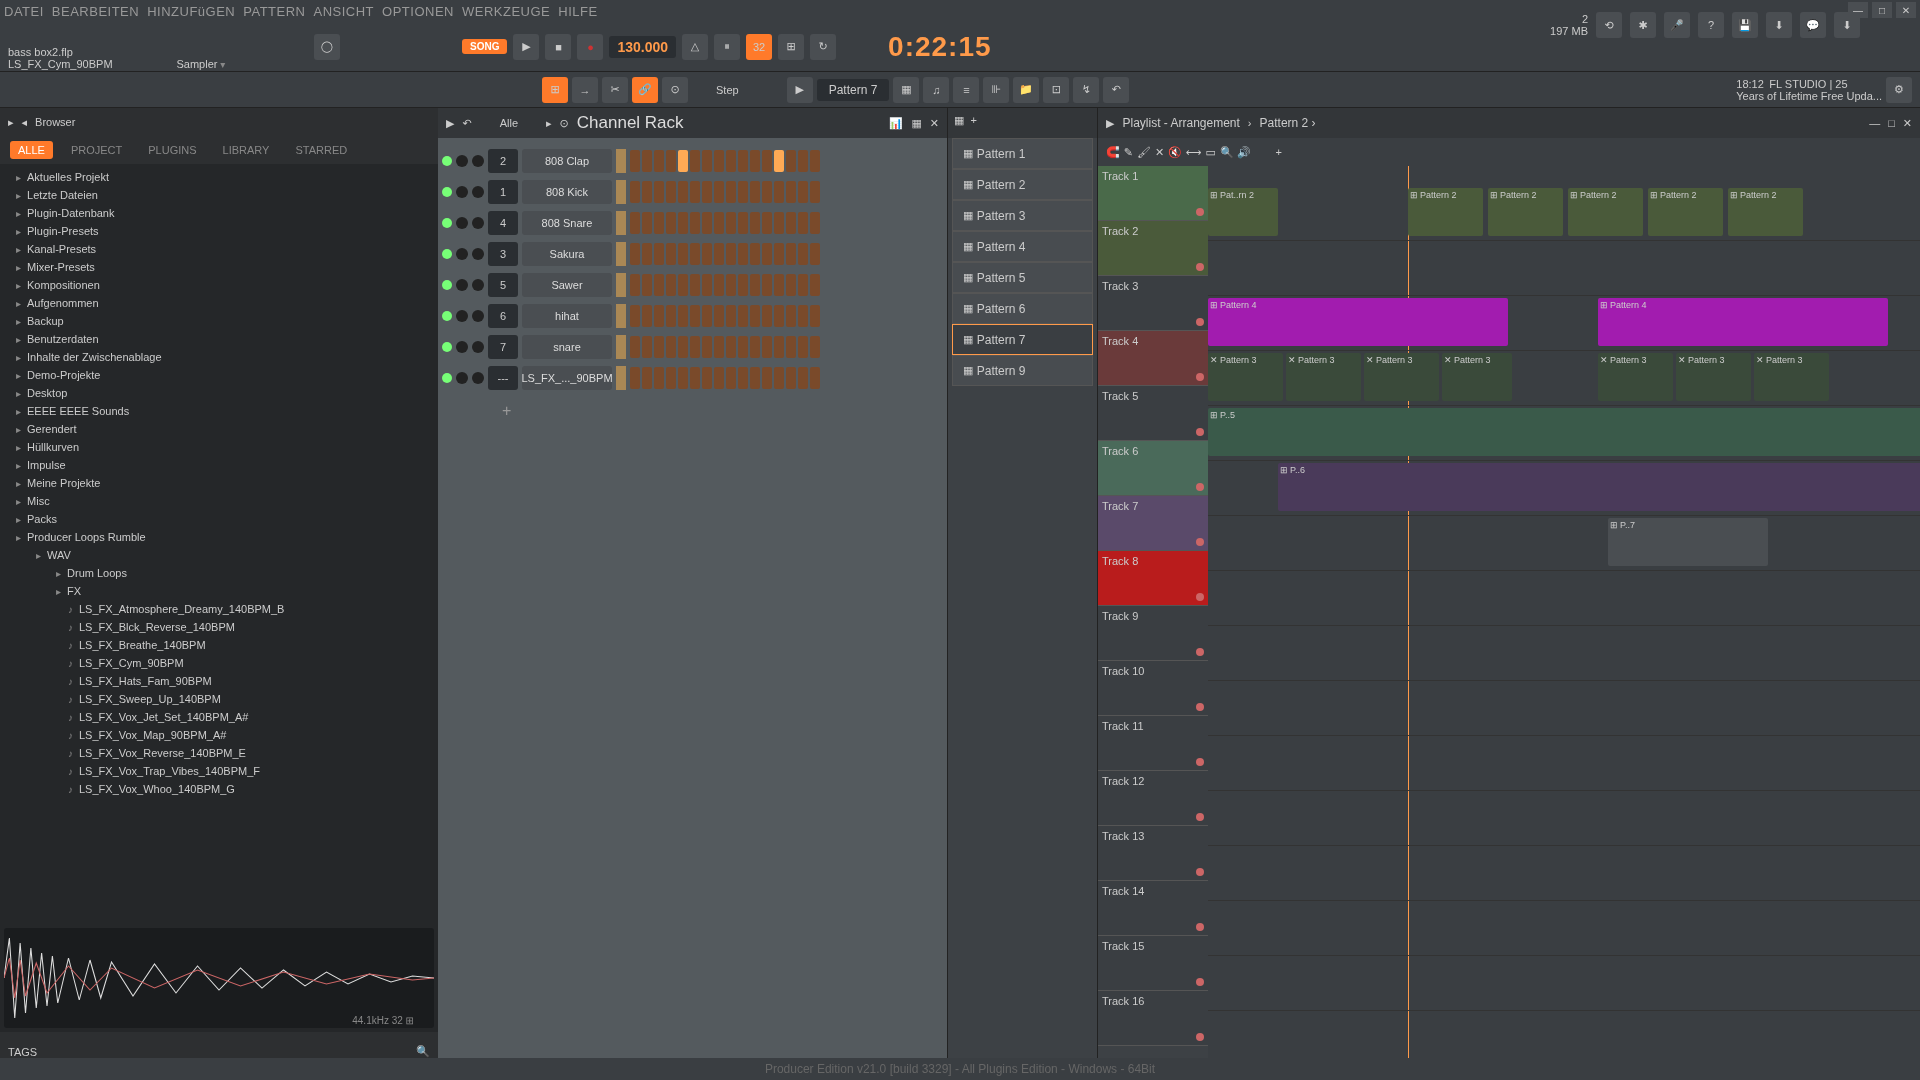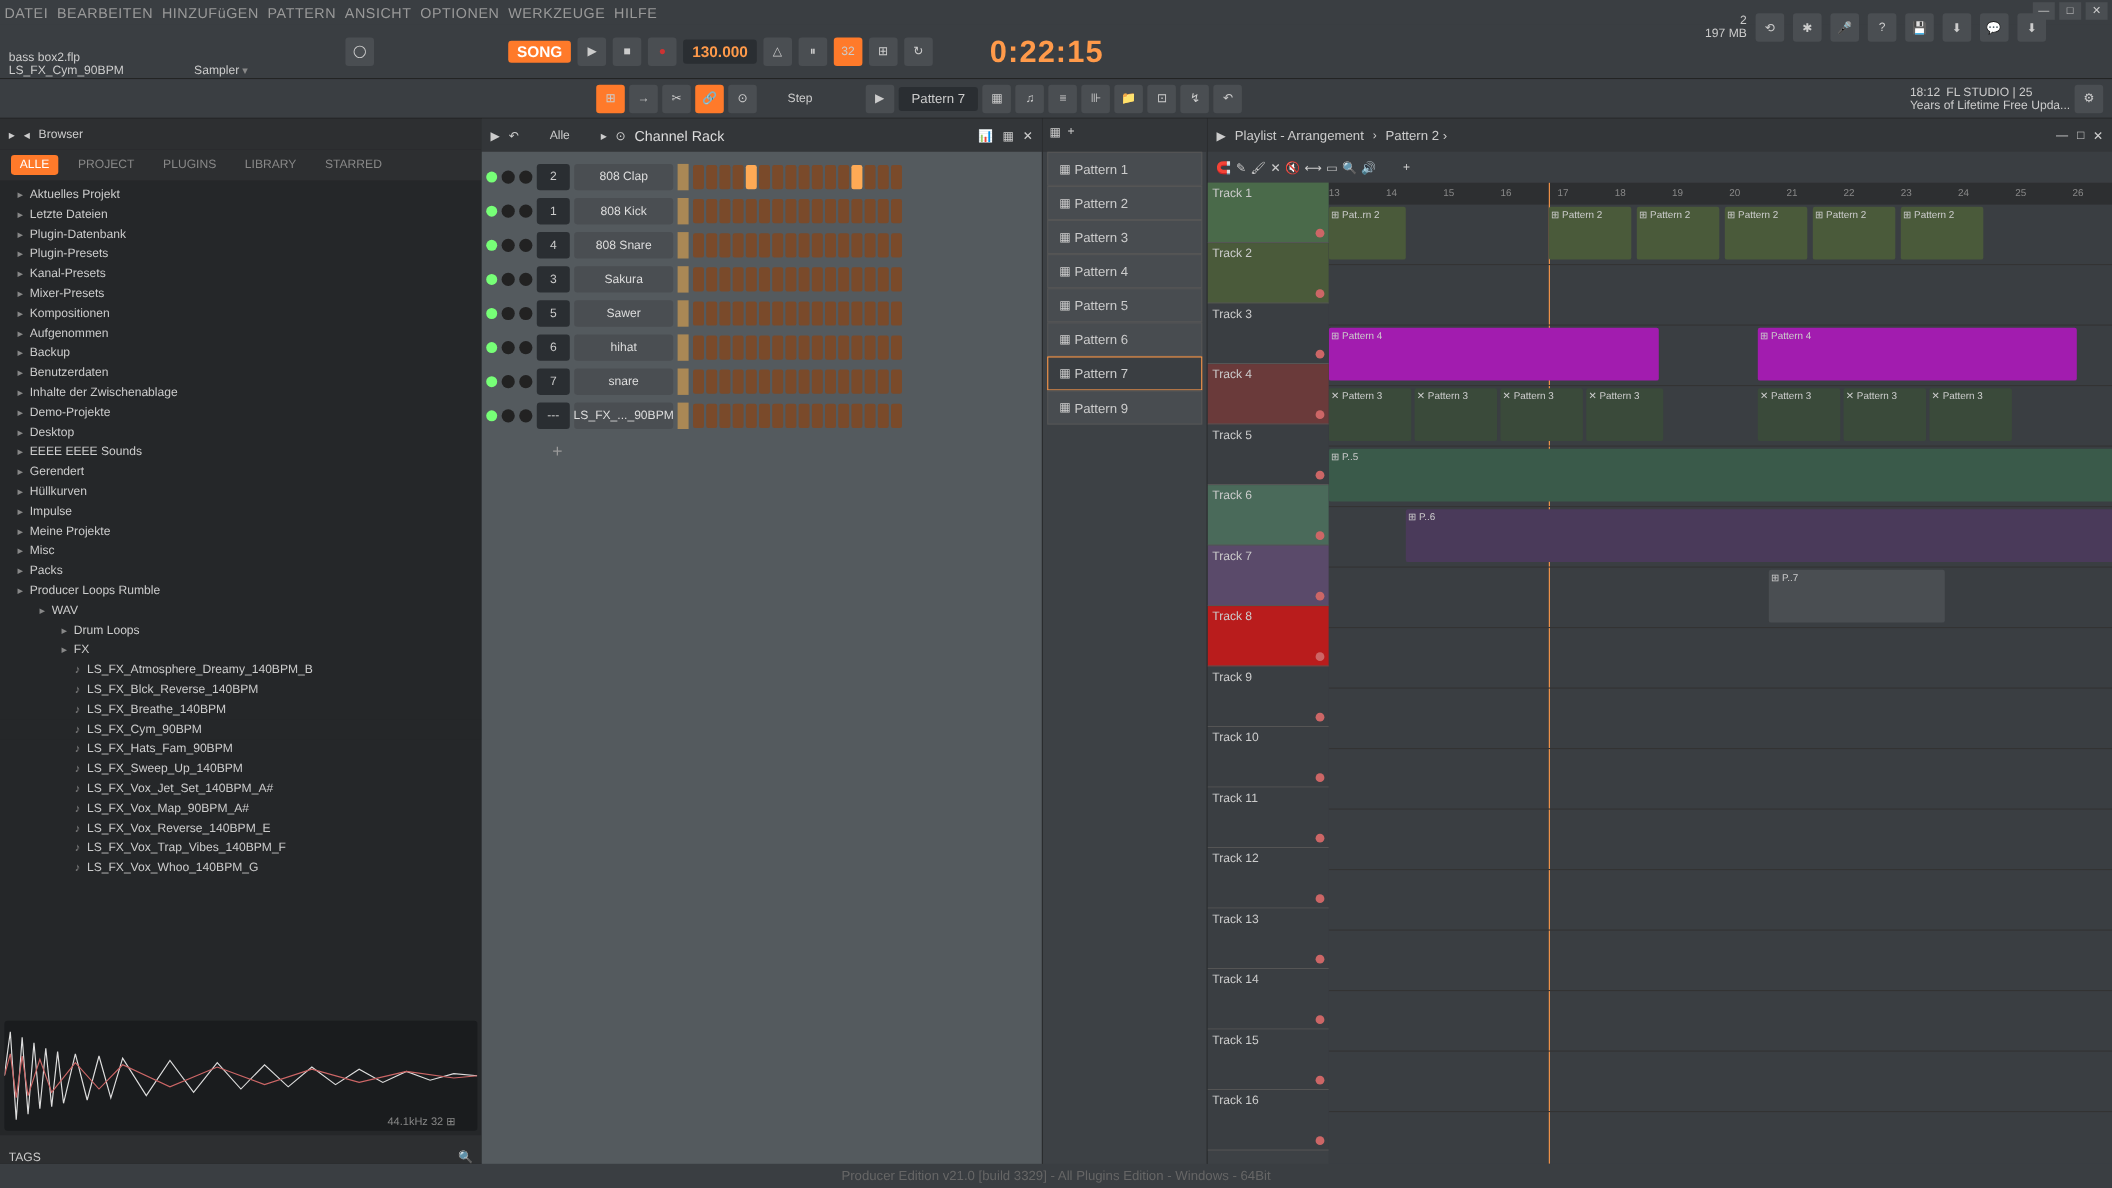--- a/index.html
+++ b/index.html
@@ -4,21 +4,21 @@
 <style>
 *{margin:0;padding:0;box-sizing:border-box;font-family:Arial,sans-serif;font-size:11px;color:#ccc;user-select:none}
 body{background:#3a3e42;width:1920px;height:1080px;overflow:hidden;position:relative}
 .menubar{height:22px;background:#3a3e42;display:flex;align-items:center;padding:0 4px;gap:8px}
 .menubar span{color:#999;font-size:13px;letter-spacing:0.5px}
 .toolbar{height:50px;background:#3a3e42;display:flex;align-items:center;padding:0 8px;gap:6px;border-bottom:1px solid #222}
 .hint{position:absolute;top:46px;left:8px;font-size:11px;color:#aaa}
 .hint .sub{font-size:10px;color:#888}
 .tbtn{width:26px;height:26px;background:#4a4e52;border-radius:3px;display:flex;align-items:center;justify-content:center;cursor:pointer}
 .tbtn.on{background:#ff7a2a}
-.song-btn{background:#ff7a2a;padding:2px 8px;border-radius:3px;color:#fff;font-weight:bold;font-size:14px}
+.song-btn{background:#ff7a2a;padding:2px 8px;border-radius:3px;color:#fff;font-weight:bold;font-size:10px}
 .bpm{background:#2a2e32;padding:3px 8px;border-radius:3px;color:#ff9a4a;font-size:14px;font-weight:bold}
 .time{color:#ff9a4a;font-size:28px;font-weight:bold;letter-spacing:1px}
 .tool2{height:36px;background:#3a3e42;display:flex;align-items:center;padding:0 8px;gap:4px;border-bottom:1px solid #222}
 .pattern-sel{background:#2a2e32;padding:4px 12px;border-radius:3px;color:#ccc;font-size:12px}
 .main{display:flex;height:calc(100% - 130px)}
 .browser{width:438px;background:#252729;display:flex;flex-direction:column}
 .browser-top{height:28px;background:#2d2f31;display:flex;align-items:center;padding:0 8px;gap:8px}
 .browser-tabs{height:28px;background:#2d2f31;display:flex;align-items:center;gap:10px;padding:0 10px}
 .btab{color:#888;font-size:11px;padding:3px 8px;border-radius:3px}
 .btab.on{background:#ff7a2a;color:#fff}
@@ -29,21 +29,21 @@
 .tree-item.l3{padding-left:56px}
 .tree-item.l4{padding-left:68px}
 .tree-item.sel{background:#252729;color:#ff9a4a}
 .folder-icon{color:#888;font-size:10px}
 .waveform{height:100px;background:#1a1c1e;margin:4px;border-radius:3px;position:relative;overflow:hidden}
 .wave-svg{width:100%;height:100%}
 .wave-info{position:absolute;bottom:2px;right:20px;font-size:10px;color:#888}
 .tags{height:26px;background:#2d2f31;display:flex;align-items:flex-end;padding:0 8px;color:#888}
 .chrack{width:510px;background:#3d4145;display:flex;flex-direction:column;border-right:1px solid #222}
 .chrack-hdr{height:30px;background:#333639;display:flex;align-items:center;padding:0 8px;gap:8px}
-.chrack-hdr .title{color:#ddd;font-size:13px}
+.chrack-hdr .title{color:#ddd;font-size:17px}
 .chrack-body{flex:1;background:#545a5e;padding:8px 4px}
 .channel{height:30px;display:flex;align-items:center;gap:4px;margin-bottom:1px}
 .ch-led{width:10px;height:10px;border-radius:50%;background:#7f7}
 .ch-dot{width:12px;height:12px;border-radius:50%;background:#222}
 .ch-num{width:30px;height:24px;background:#2a2e32;display:flex;align-items:center;justify-content:center;color:#ccc;border-radius:3px}
 .ch-name{width:90px;height:24px;background:#4a4e52;display:flex;align-items:center;justify-content:center;color:#ddd;border-radius:3px;font-size:11px}
 .ch-swatch{width:10px;height:24px;background:#a85}
 .steps{display:flex;gap:2px}
 .step{width:10px;height:22px;background:#7a4a2a;border-radius:2px}
 .step.on{background:#ffaa55}
@@ -657,36 +657,20 @@
           <div class="track-hdr tmute">
             <div class="track-name">Track 15</div>
             <div class="track-dot"></div>
           </div>
           <div class="track-hdr tmute">
             <div class="track-name">Track 16</div>
             <div class="track-dot"></div>
           </div>
         </div>
       <div class="pl-grid">
-        <div class="ruler" id="ruler">
-            <span style="left: 0px;">13</span>
-            <span style="left: 52px;">14</span>
-            <span style="left: 104px;">15</span>
-            <span style="left: 156px;">16</span>
-            <span style="left: 208px;">17</span>
-            <span style="left: 260px;">18</span>
-            <span style="left: 312px;">19</span>
-            <span style="left: 364px;">20</span>
-            <span style="left: 416px;">21</span>
-            <span style="left: 468px;">22</span>
-            <span style="left: 520px;">23</span>
-            <span style="left: 572px;">24</span>
-            <span style="left: 624px;">25</span>
-            <span style="left: 676px;">26</span>
-          </div>
         <div class="playhead"></div>
         <div class="clips" id="clips">
             <div class="clip-row">
               <div class="clip c2" style="left: 0px; width: 70px;">⊞ Pat..rn 2</div>
               <div class="clip c2" style="left: 200px; width: 75px;">⊞ Pattern 2</div>
               <div class="clip c2" style="left: 280px; width: 75px;">⊞ Pattern 2</div>
               <div class="clip c2" style="left: 360px; width: 75px;">⊞ Pattern 2</div>
               <div class="clip c2" style="left: 440px; width: 75px;">⊞ Pattern 2</div>
               <div class="clip c2" style="left: 520px; width: 75px;">⊞ Pattern 2</div>
             </div>

